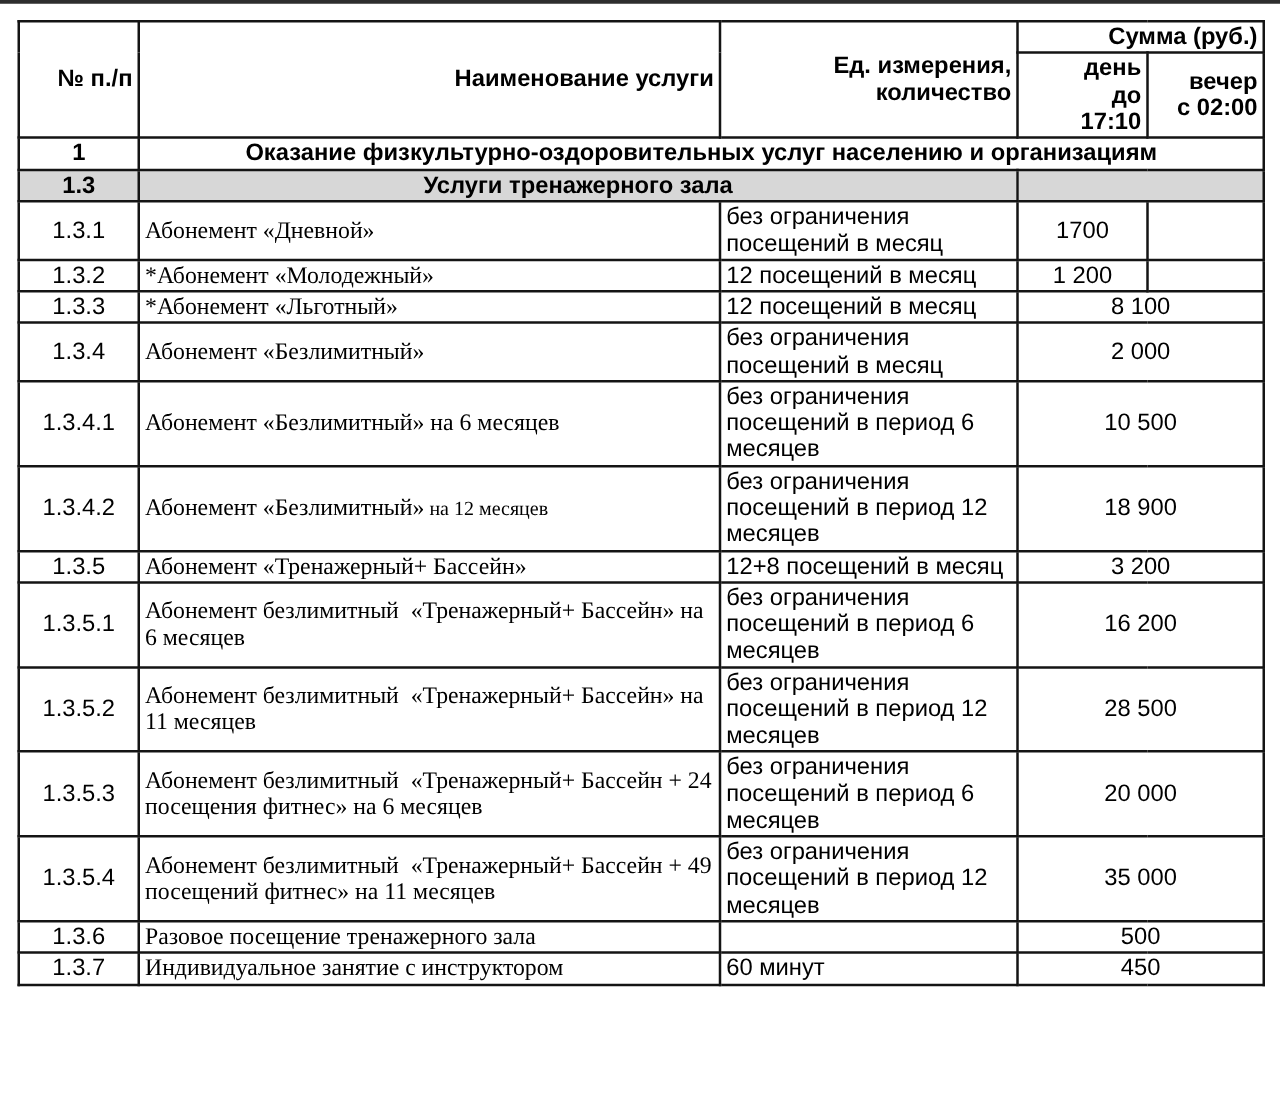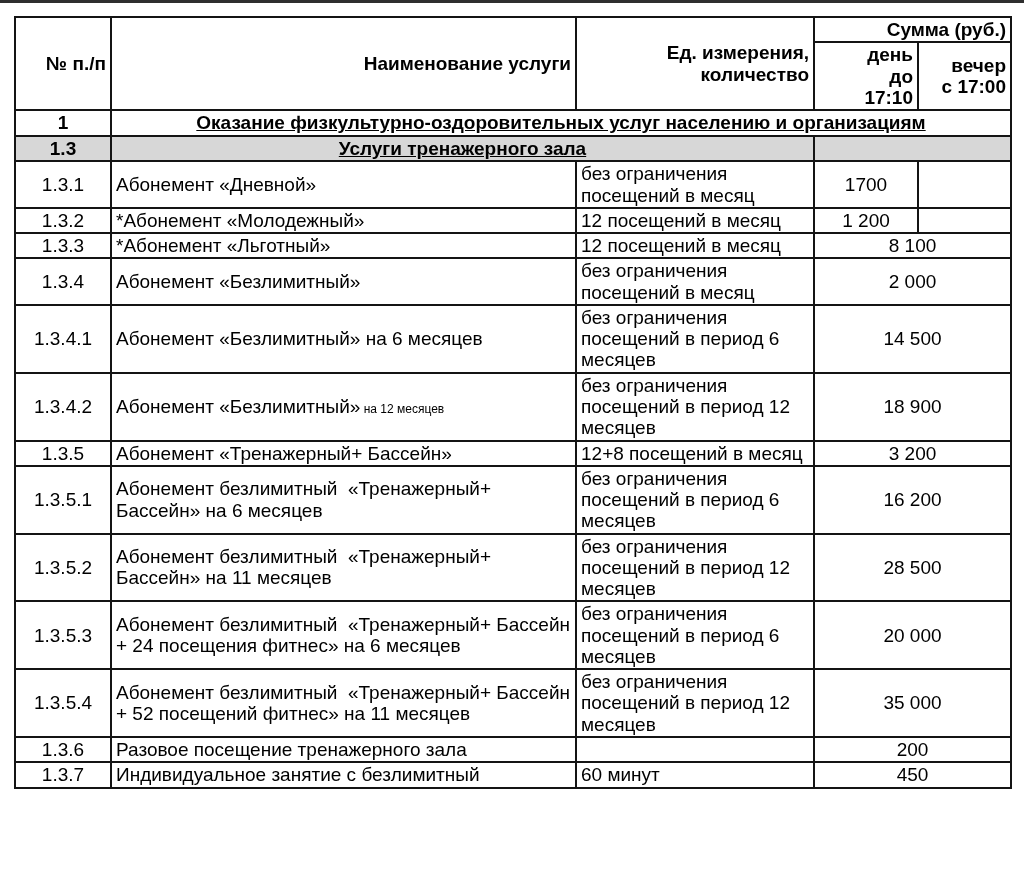--- a/index.html
+++ b/index.html
@@ -32,27 +32,27 @@
     vertical-align: middle;
     overflow: hidden;
   }
   .price-table th { font-weight: bold; text-align: right; }
   .pre { white-space: pre-line; }
   .h-sum  { height: 24px; }
   .h-main { height: 66px; }
   .r-section { height: 26px; }
   .r-gray    { height: 16px; }
   .c-num   { text-align: center; }
-  .c-name  { text-align: left; padding: 1px 12px 1px 8px; white-space: pre-wrap; }
+  .c-name  { text-align: left; padding: 1px 12px 1px 8px; white-space: pre-wrap; font-family: Liberation Serif, serif; }
   .c-unit  { text-align: left; padding: 1px 15px; }
   .c-price { text-align: center; }
-  .c-title { text-align: center; text-decoration: underline; }
+  .c-title { text-align: center; }
   .bold { font-weight: bold; }
   .gray { background: #d7d7d7; }
-  .small { font-size: 12px; text-align: right; }
+  .small { font-size: 16px; text-align: right; }
 </style>
 </head>
 <body>
 
 <div class="top-strip"></div>
 
 <table class="price-table">
   <colgroup>
     <col style="width:96px">
     <col style="width:465px">
@@ -66,21 +66,21 @@
       <th rowspan="2">Наименование услуги</th>
       <th rowspan="2" class="pre">Ед. измерения,
 количество</th>
       <th colspan="2">Сумма (руб.)</th>
     </tr>
     <tr class="h-main">
       <th class="pre">день
 до
 17:10</th>
       <th class="pre">вечер
-с 17:00</th>
+с 02:00</th>
     </tr>
   </thead>
   <tbody>
     <tr class="r-section">
       <td class="c-num bold">1</td>
       <td colspan="4" class="c-title bold">Оказание физкультурно-оздоровительных услуг населению и организациям</td>
     </tr>
     <tr class="r-gray">
       <td class="c-num bold gray">1.3</td>
       <td colspan="2" class="c-title bold gray">Услуги тренажерного зала</td>
@@ -111,21 +111,21 @@
       <tr>
         <td class="c-num">1.3.4</td>
         <td class="c-name">Абонемент «Безлимитный»</td>
         <td class="c-unit">без ограничения посещений в месяц</td>
         <td class="c-price" colspan="2">2 000</td>
       </tr>
       <tr>
         <td class="c-num">1.3.4.1</td>
         <td class="c-name">Абонемент «Безлимитный» на 6 месяцев</td>
         <td class="c-unit">без ограничения посещений в период 6 месяцев</td>
-        <td class="c-price" colspan="2">14 500</td>
+        <td class="c-price" colspan="2">10 500</td>
       </tr>
       <tr>
         <td class="c-num">1.3.4.2</td>
         <td class="c-name">Абонемент «Безлимитный»<span class="small"> на 12 месяцев</span></td>
         <td class="c-unit">без ограничения посещений в период 12 месяцев</td>
         <td class="c-price" colspan="2">18 900</td>
       </tr>
       <tr>
         <td class="c-num">1.3.5</td>
         <td class="c-name">Абонемент «Тренажерный+ Бассейн»</td>
@@ -145,30 +145,30 @@
         <td class="c-price" colspan="2">28 500</td>
       </tr>
       <tr>
         <td class="c-num">1.3.5.3</td>
         <td class="c-name">Абонемент безлимитный  «Тренажерный+ Бассейн + 24 посещения фитнес» на 6 месяцев</td>
         <td class="c-unit">без ограничения посещений в период 6 месяцев</td>
         <td class="c-price" colspan="2">20 000</td>
       </tr>
       <tr>
         <td class="c-num">1.3.5.4</td>
-        <td class="c-name">Абонемент безлимитный  «Тренажерный+ Бассейн + 52 посещений фитнес» на 11 месяцев</td>
+        <td class="c-name">Абонемент безлимитный  «Тренажерный+ Бассейн + 49 посещений фитнес» на 11 месяцев</td>
         <td class="c-unit">без ограничения посещений в период 12 месяцев</td>
         <td class="c-price" colspan="2">35 000</td>
       </tr>
       <tr>
         <td class="c-num">1.3.6</td>
         <td class="c-name">Разовое посещение тренажерного зала</td>
         <td class="c-unit"></td>
-        <td class="c-price" colspan="2">200</td>
+        <td class="c-price" colspan="2">500</td>
       </tr>
       <tr>
         <td class="c-num">1.3.7</td>
-        <td class="c-name">Индивидуальное занятие с безлимитный</td>
+        <td class="c-name">Индивидуальное занятие с инструктором</td>
         <td class="c-unit">60 минут</td>
         <td class="c-price" colspan="2">450</td>
       </tr>
     </tbody>
 </table>
 
 </body></html>

